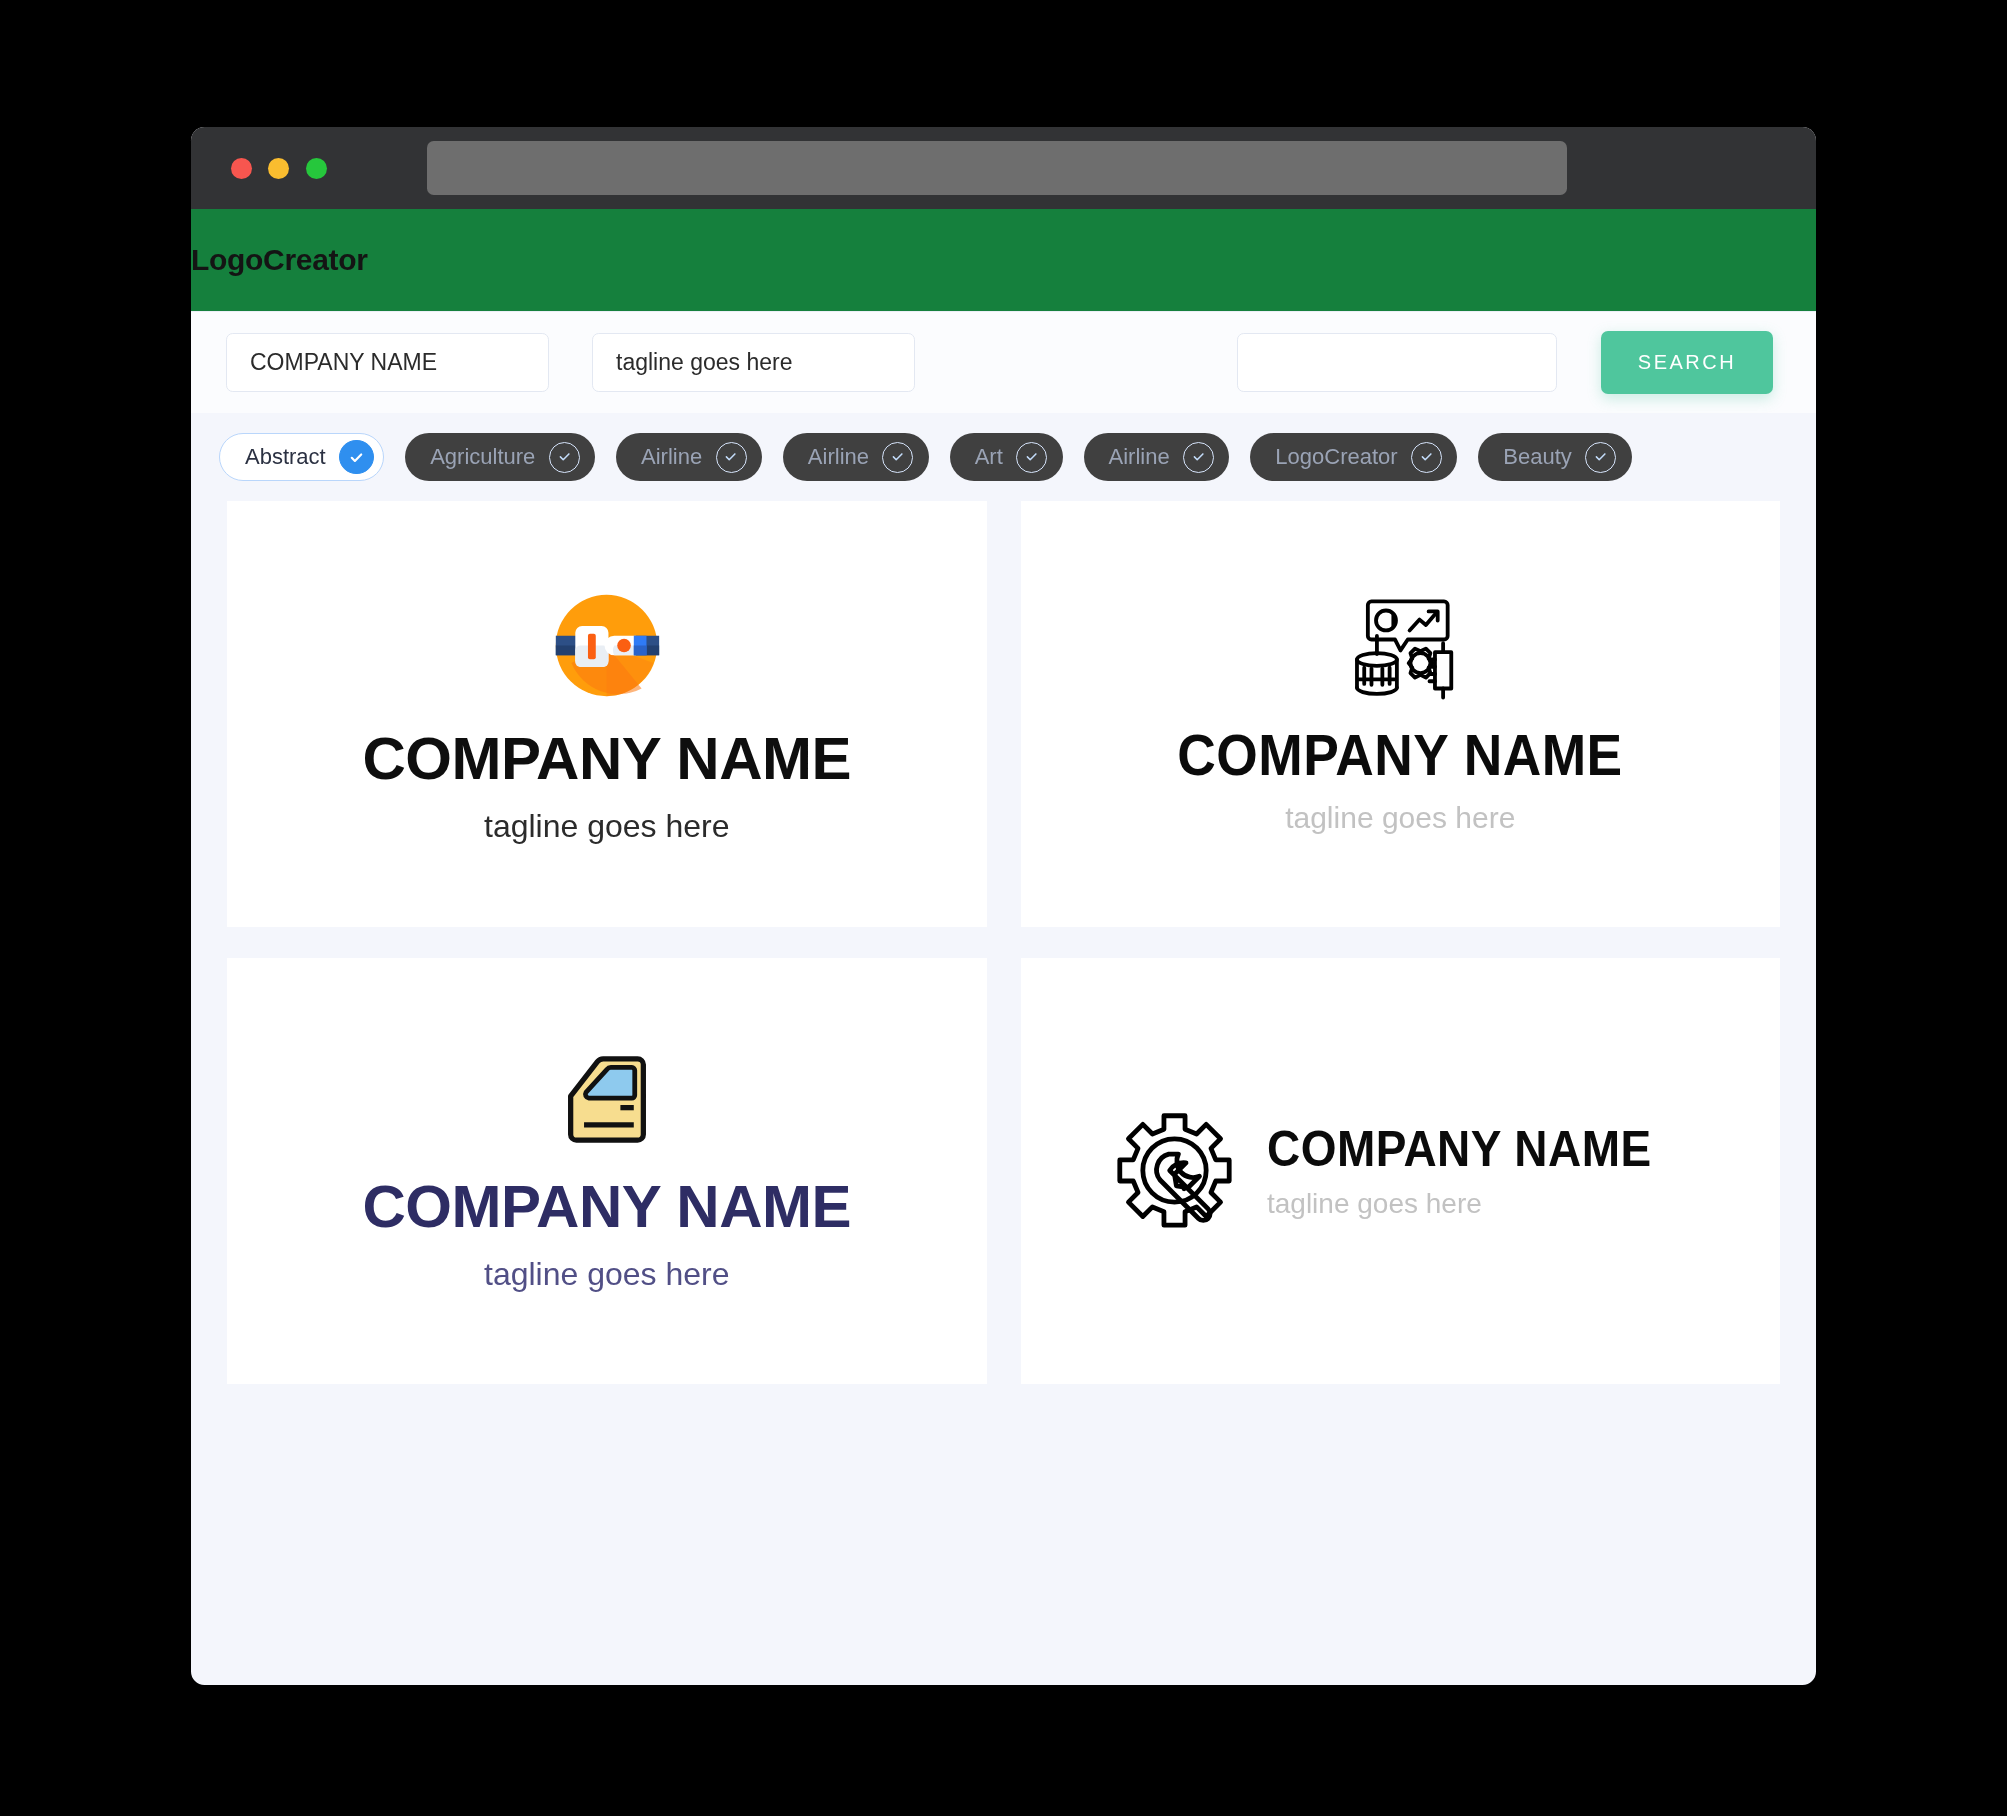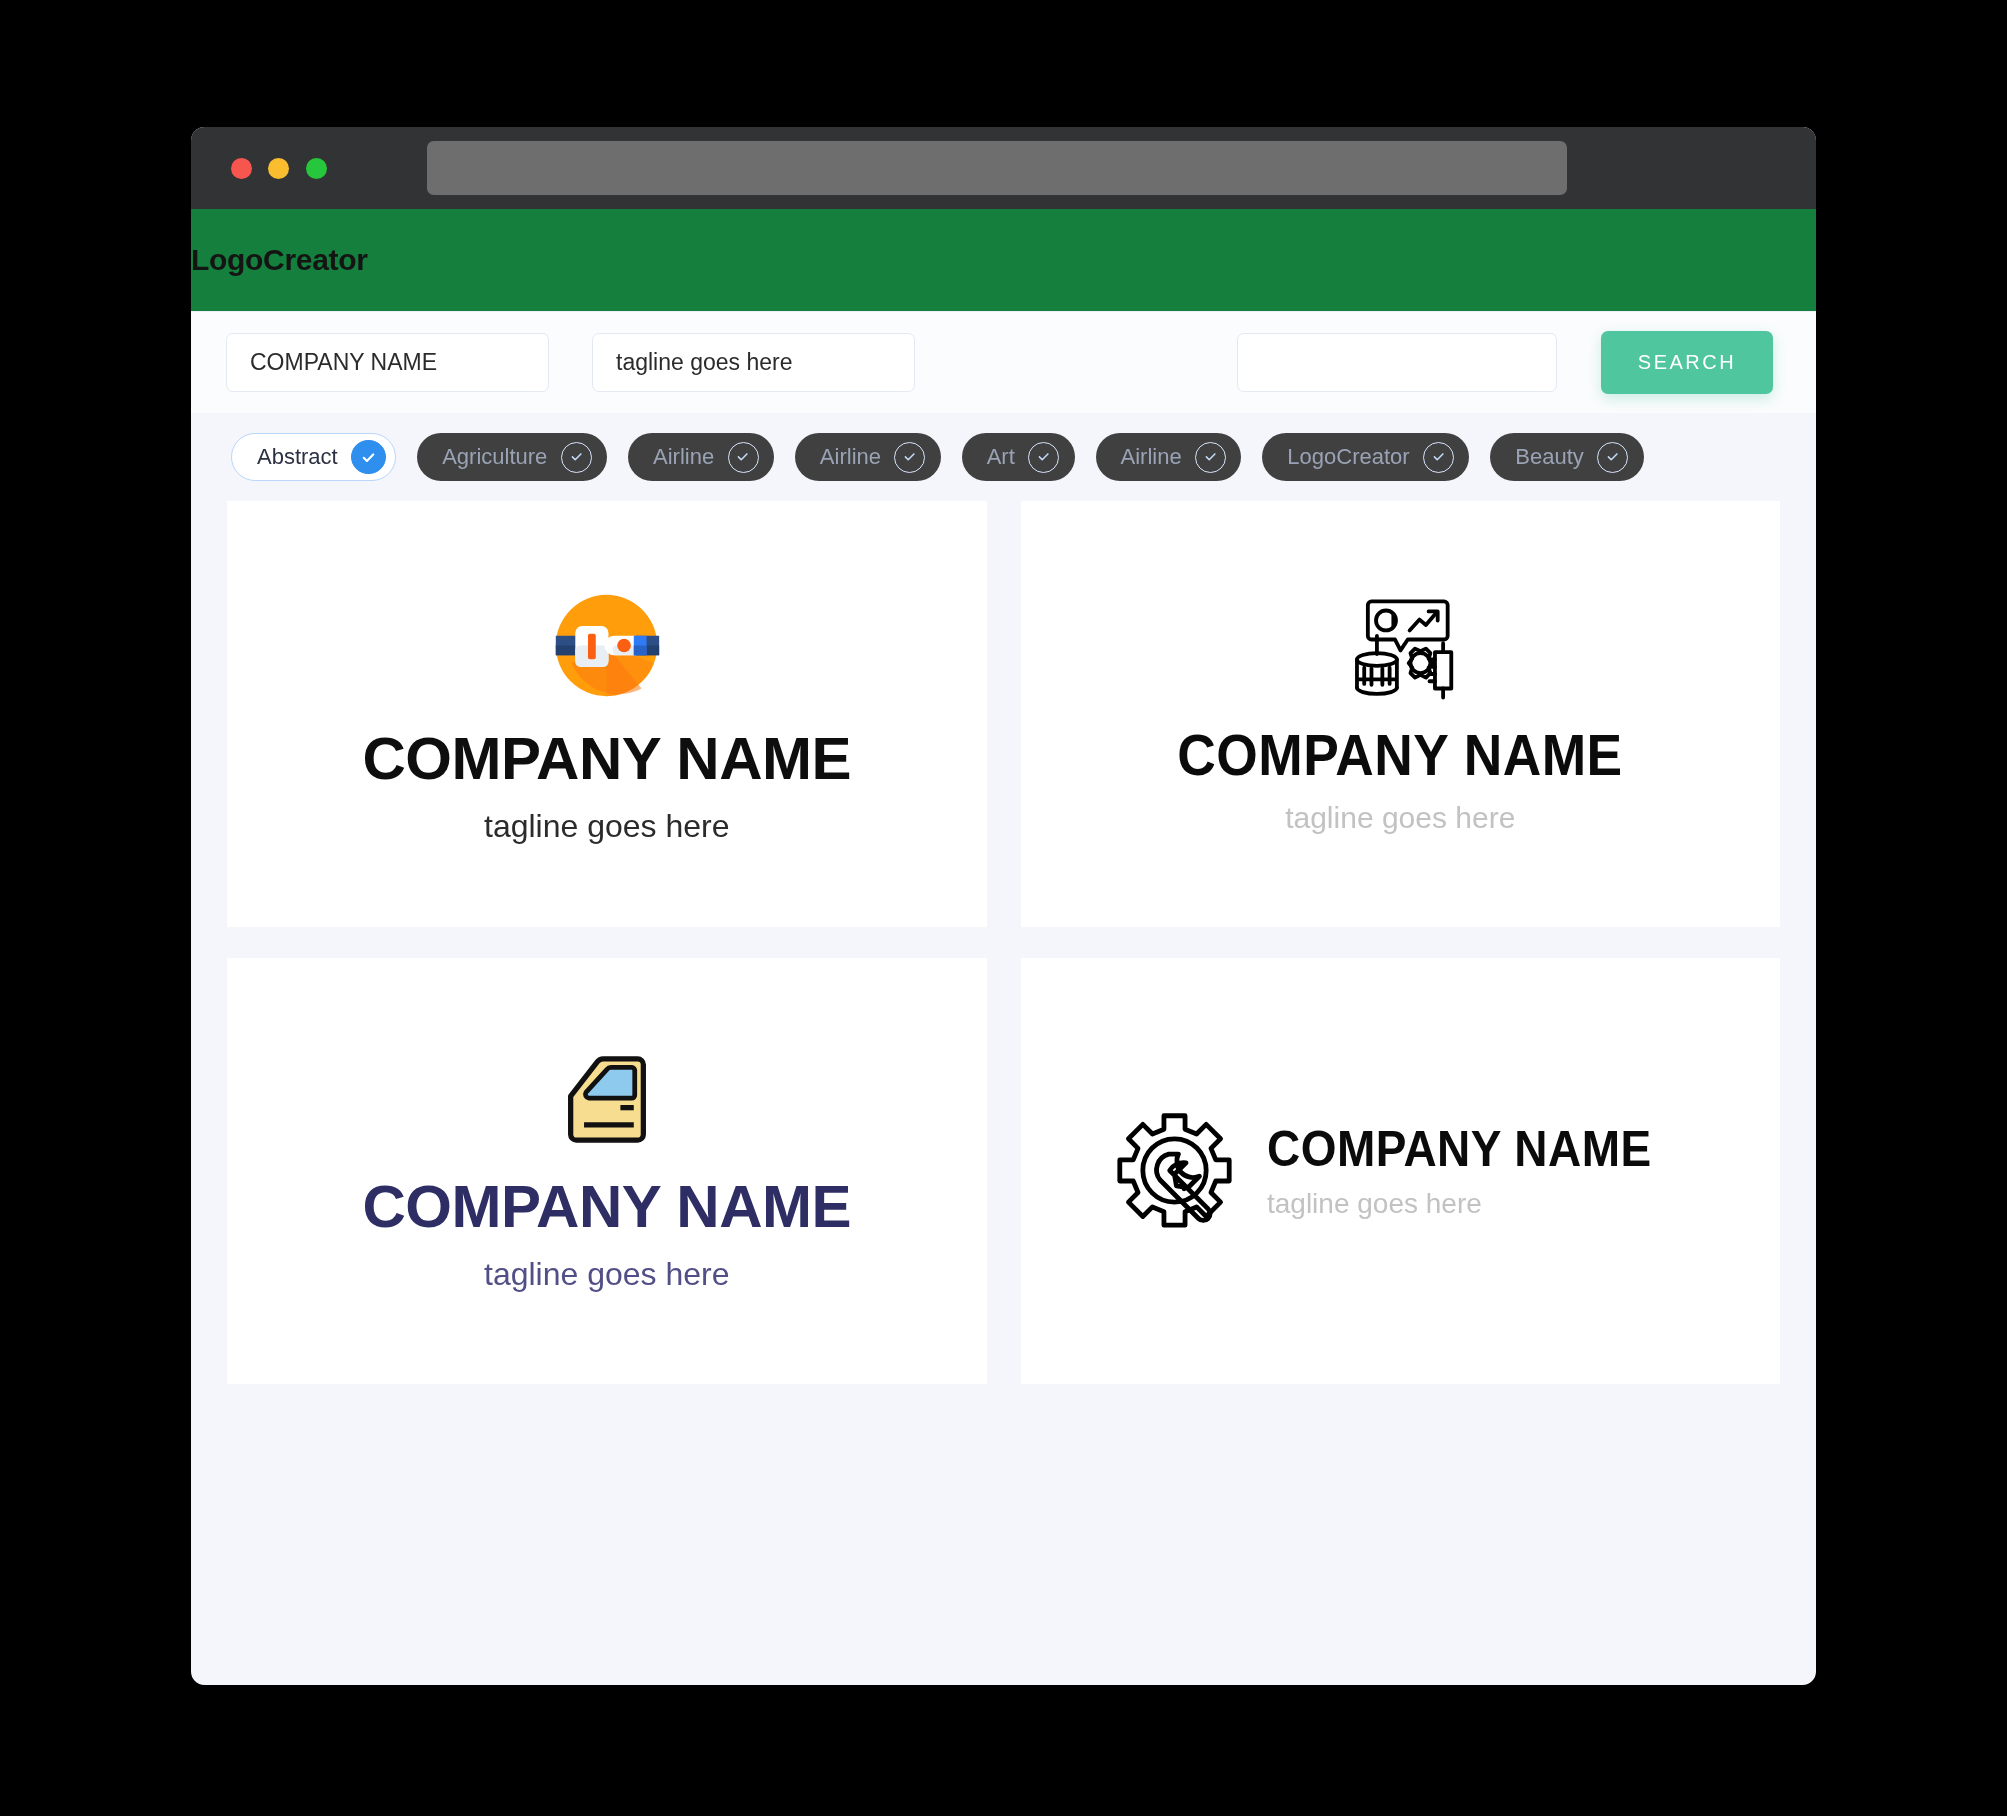--- a/index.html
+++ b/index.html
@@ -118,21 +118,21 @@
     box-shadow: 0 4.8px 13.4px rgba(79,198,157,0.28);
   }
 
   
   .chips-row {
     position: relative;
     height: 88px;
     background: #f4f6fc;
     display: flex;
     align-items: center;
-    padding-left: 40px;
+    padding-left: 28px;
     box-sizing: border-box;
     overflow: hidden;
   }
   .chip {
     height: 48px;
     border-radius: 24px;
     background: #404040;
     display: flex;
     align-items: center;
     padding: 0 15.3px 0 25px;

